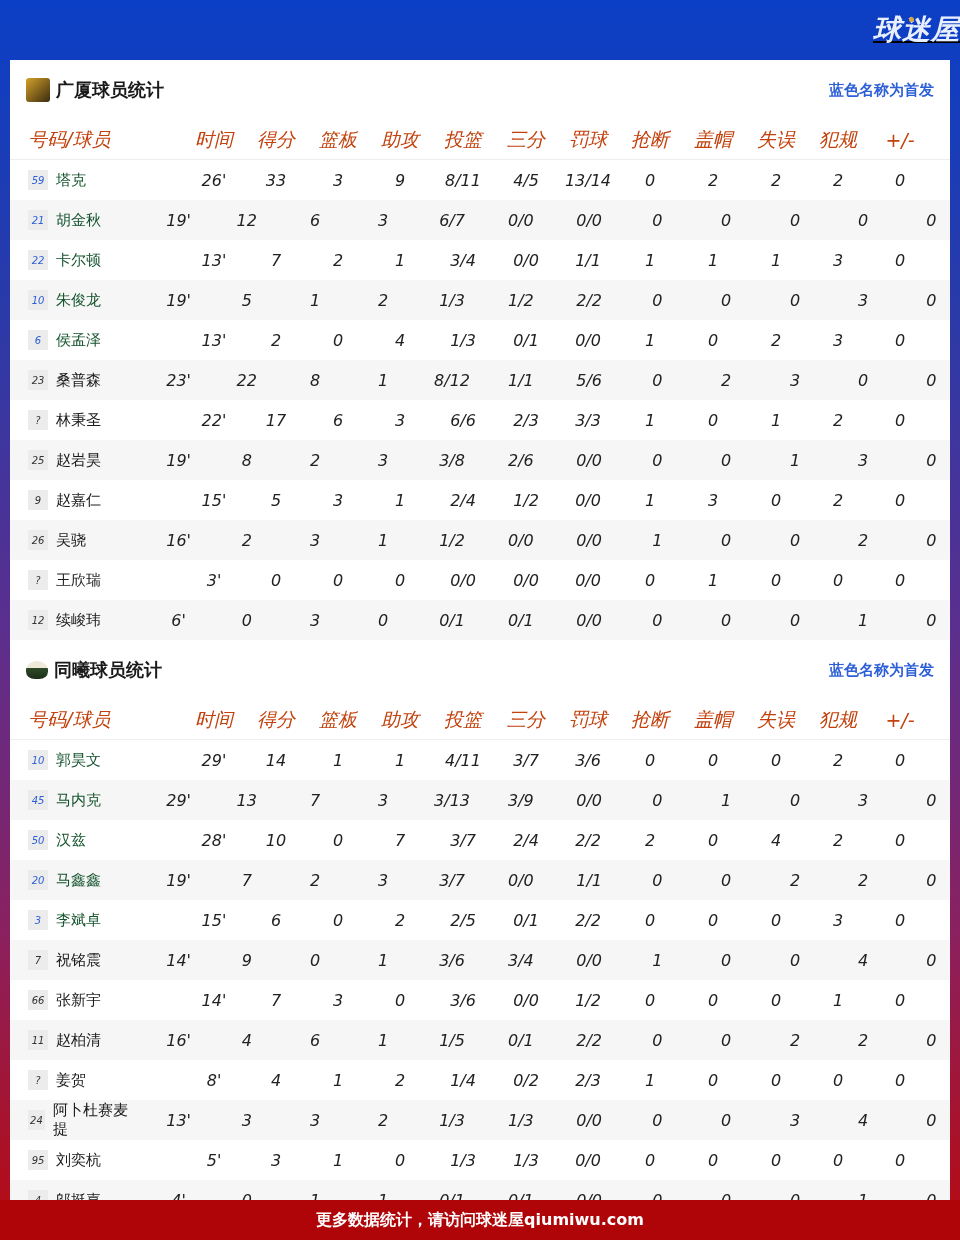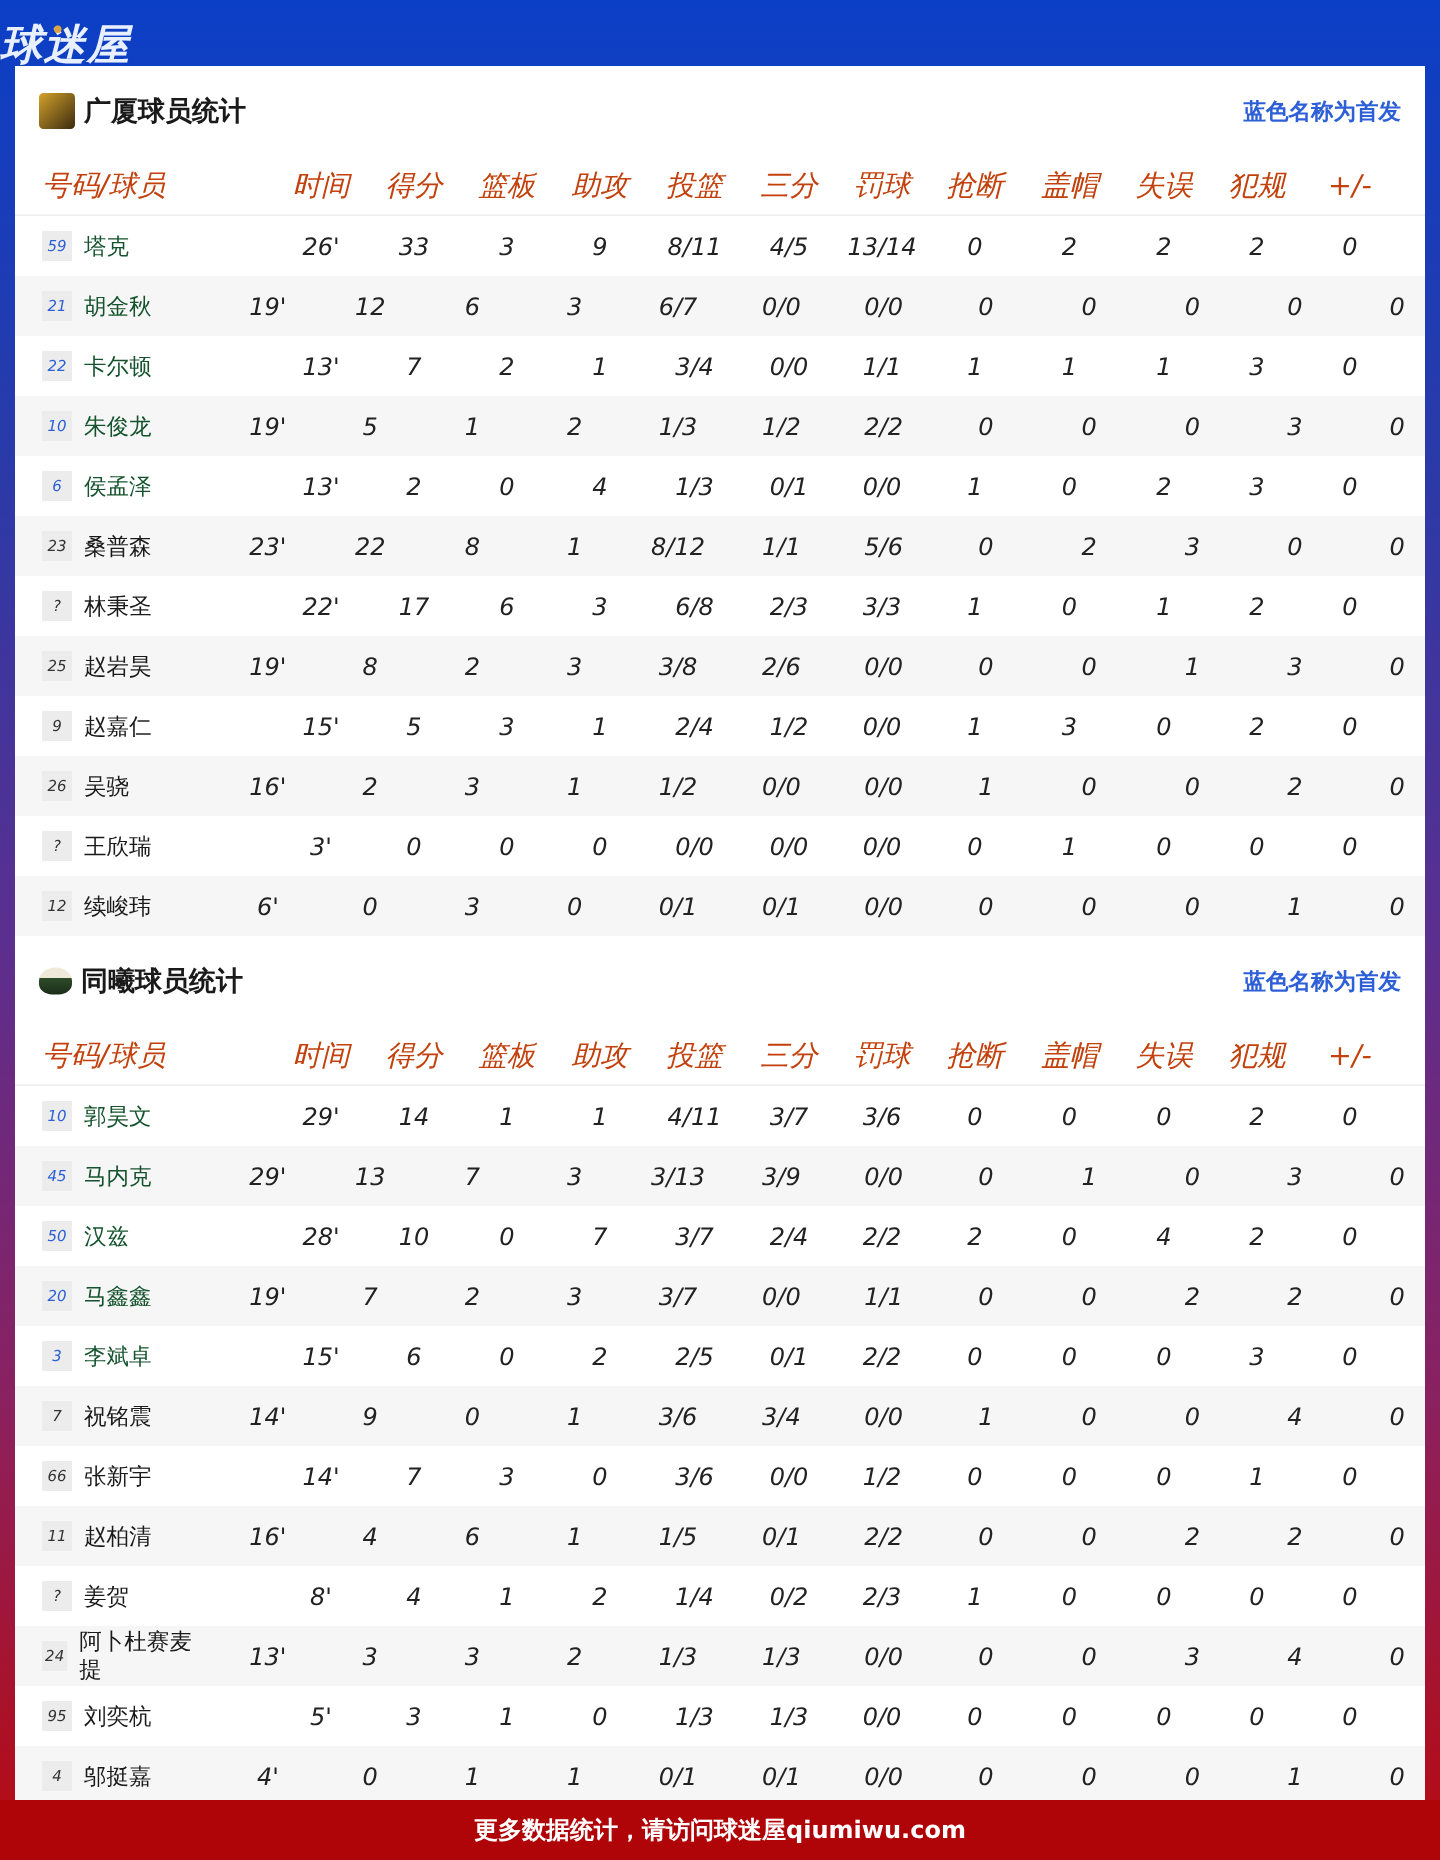--- a/index.html
+++ b/index.html
@@ -3,34 +3,34 @@
 <meta charset="utf-8">
 <style>
   * { box-sizing: border-box; margin: 0; padding: 0; }
   html, body { width: 960px; height: 1240px; overflow: hidden; }
   body {
     font-family: "DejaVu Sans", "Liberation Sans", sans-serif;
     background: linear-gradient(180deg, #0b3fc6 0%, #2a3aa8 25%, #5a2f8f 50%, #8a2160 75%, #b80a0f 100%);
     position: relative;
   }
   .topbar {
-    height: 60px; display: flex; align-items: center; justify-content: flex-start;
+    height: 60px; display: flex; align-items: center; justify-content: flex-end; text-decoration: underline;
   }
   .logo {
     color: #e8efff; font-weight: bold; font-size: 28px; font-style: italic;
     letter-spacing: 1px; position: relative;
   }
   .logo .dot {
     position: absolute; top: 6px; left: 36px; width: 5px; height: 5px;
     border-radius: 50%; background: #d9a440;
   }
   .panel {
     position: absolute; left: 10px; width: 940px; background: #ffffff;
   }
-  .panel.top { top: 44px; height: 1140px; }
+  .panel.top { top: 60px; height: 1140px; }
   .section-header {
     height: 60px; display: flex; align-items: center; justify-content: space-between;
     padding: 0 16px 0 16px;
   }
   .section-title { display: flex; align-items: center; }
   .team-icon {
     width: 24px; height: 24px; margin-right: 6px; border-radius: 3px;
     display: flex; align-items: center; justify-content: center;
   }
   .team-icon.gd { background: linear-gradient(135deg, #d4a22a, #3a2a10); }
@@ -216,21 +216,21 @@
       </div>
       <div class="row">
         <span class="cell c-player">
           <span class="jersey">?</span>
           <span class="pname">林秉圣</span>
         </span>
         <span class="cell c-time">22'</span>
         <span class="cell c-pts">17</span>
         <span class="cell c-reb">6</span>
         <span class="cell c-ast">3</span>
-        <span class="cell c-fg">6/8</span>
+        <span class="cell c-fg">6/6</span>
         <span class="cell c-3p">2/3</span>
         <span class="cell c-ft">3/3</span>
         <span class="cell c-stl">1</span>
         <span class="cell c-blk">0</span>
         <span class="cell c-tov">1</span>
         <span class="cell c-pf">2</span>
         <span class="cell c-pm">0</span>
       </div>
       <div class="row alt">
         <span class="cell c-player">

